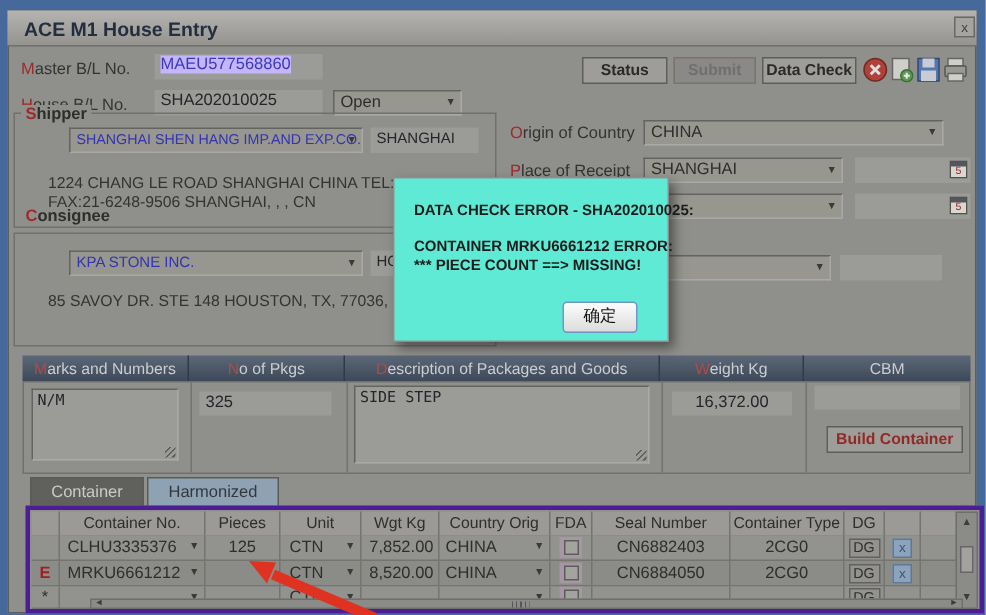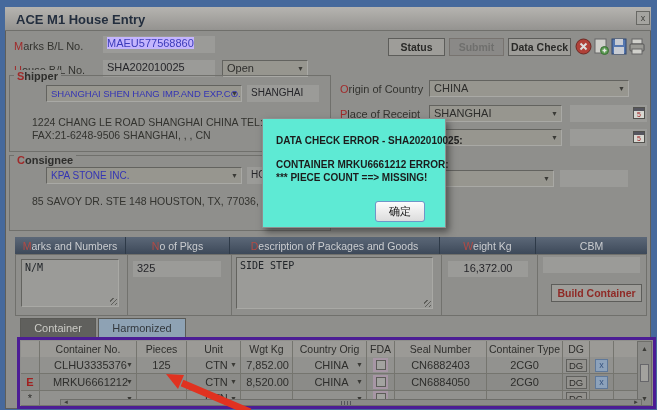--- a/index.html
+++ b/index.html
@@ -33,21 +33,21 @@
               display:flex; align-items:center; justify-content:center; }
   .mhdr .acc { color:#b44a44; }
   .ta { background:#9b9b98; border:1px solid; border-color:#63635f #a9a9a5 #a9a9a5 #63635f;
         font-family:"DejaVu Sans Mono", monospace; font-size:10px; padding:2px 3px; color:#22262a; }
   .grip { position:absolute; right:1px; bottom:1px; width:7px; height:7px;
           background:repeating-linear-gradient(135deg, transparent 0 2px, #5f5f5b 2px 3px); }
   .tab { text-align:center; font-size:11px; line-height:18px; border:1px solid #5a5a56; border-bottom:none; }
   .gridframe { border:3px solid #4c1d95; background:#8f8f8c; overflow:hidden; }
   .grow { display:flex; position:absolute; left:1px; width:621px; height:17px; }
   .gc { border-right:1px solid #75756f; border-bottom:1px solid #75756f; height:100%;
-        position:relative; display:flex; align-items:center; overflow:hidden;justify-content:center; }
+        position:relative; display:flex; align-items:center; overflow:hidden; }
   .ghead { background:#9b9a96; }
   .ghead .gc { justify-content:center; color:#2e2e2c; font-size:10.5px; }
   .cbwrap { width:15px; height:14px; background:#a796a5; display:flex; align-items:center;
             justify-content:center; margin:0 auto; }
   .cb { width:10px; height:10px; background:#a3a3a0; border:1px solid #5c5c58; }
   .dgbtn { width:21px; height:13px; background:#93928e; border:1px solid #61615e; font-size:9.5px;
            line-height:11px; text-align:center; color:#2e2e2c; margin:0 auto; cursor:pointer; }
   .delbtn { width:13px; height:13px; background:#8da2bb; border:1px solid #5f7899; color:#35527e;
             font-size:9px; line-height:11px; text-align:center; margin:0 auto; cursor:pointer; }
   .cal { position:absolute; right:2px; top:2px; width:12px; height:12px; background:#d8d8d2;
@@ -66,21 +66,21 @@
 </head>
 <body>
 
 <div class="page">
 
   <div class="abs window"></div>
   <div class="abs titlebar"></div>
   <div class="abs title">ACE M1 House Entry</div>
   <div class="abs closebtn">x</div>
 
-  <div class="abs lbl" style="left:14px;top:40px"><span class="acc">M</span><span>arks B/L No.</span></div>
+  <div class="abs lbl" style="left:14px;top:40px"><span class="acc">M</span><span>aster B/L No.</span></div>
   <div class="abs inp" style="left:103px;top:36px;width:112px;height:17px"><span style="background:#c4b5fd;color:#3b3bba">MAEU577568860</span></div>
 
   <div class="abs btn" style="left:388px;top:38px;width:57px;height:18px;line-height:16px">Status</div>
   <div class="abs btn" style="left:449px;top:38px;width:55px;height:18px;line-height:16px;background:#8a8987;color:#6f6f6d;border-color:#77736f">Submit</div>
   <div class="abs btn" style="left:508px;top:38px;width:63px;height:18px;line-height:16px">Data Check</div>
   <div class="abs" style="left:575px;top:38px">
     <svg class="icon" width="17" height="17">
         <circle cx="8.5" cy="8.5" r="7.5" fill="#b04038" stroke="#6e2a24"></circle>
         <path d="M5.5 5.5 L11.5 11.5 M11.5 5.5 L5.5 11.5" stroke="#ddd" stroke-width="2"></path>
       </svg>
@@ -128,21 +128,21 @@
     </div>
 
   <div class="abs fs" style="left:9px;top:75px;width:322px;height:77px"></div>
   <div class="abs leg" style="left:14px;top:70px"><span class="acc">S</span><span>hipper</span></div>
   <div class="abs dd blue" style="left:46px;top:85px;width:196px;height:17px;font-size:9.5px"><span>SHANGHAI SHEN HANG IMP.AND EXP.CO.,LTD</span><span class="ddarrow">▼</span></div>
   <div class="abs inp" style="left:247px;top:85px;width:72px;height:17px;font-size:10px">SHANGHAI</div>
   <div class="abs lbl" style="left:32px;top:116px;font-size:10.5px">1224 CHANG LE ROAD SHANGHAI CHINA TEL:21-</div>
   <div class="abs lbl" style="left:32px;top:129px;font-size:10.5px">FAX:21-6248-9506 SHANGHAI, , , CN</div>
 
   <div class="abs fs" style="left:9px;top:155px;width:322px;height:76px"></div>
-  <div class="abs leg" style="left:14px;top:154px"><span class="acc">C</span><span>onsignee</span></div>
+  <div class="abs leg" style="left:14px;top:138px"><span class="acc">C</span><span>onsignee</span></div>
   <div class="abs dd blue" style="left:46px;top:167px;width:196px;height:17px;font-size:10px"><span>KPA STONE INC.</span><span class="ddarrow">▼</span></div>
   <div class="abs inp" style="left:247px;top:167px;width:72px;height:17px;font-size:10px">HOU</div>
   <div class="abs lbl" style="left:32px;top:195px;font-size:10.5px">85 SAVOY DR. STE 148 HOUSTON, TX, 77036, U</div>
   <div class="abs dd" style="left:440px;top:170px;width:114px;height:17px">
       <span class="ddarrow">▼</span>
     </div>
   <div class="abs inp" style="left:560px;top:170px;width:68px;height:17px"></div>
 
   <div class="abs mhdr" style="left:15px;top:237px;width:632px;height:17px">
     <div class="mc" style="width:111px">

